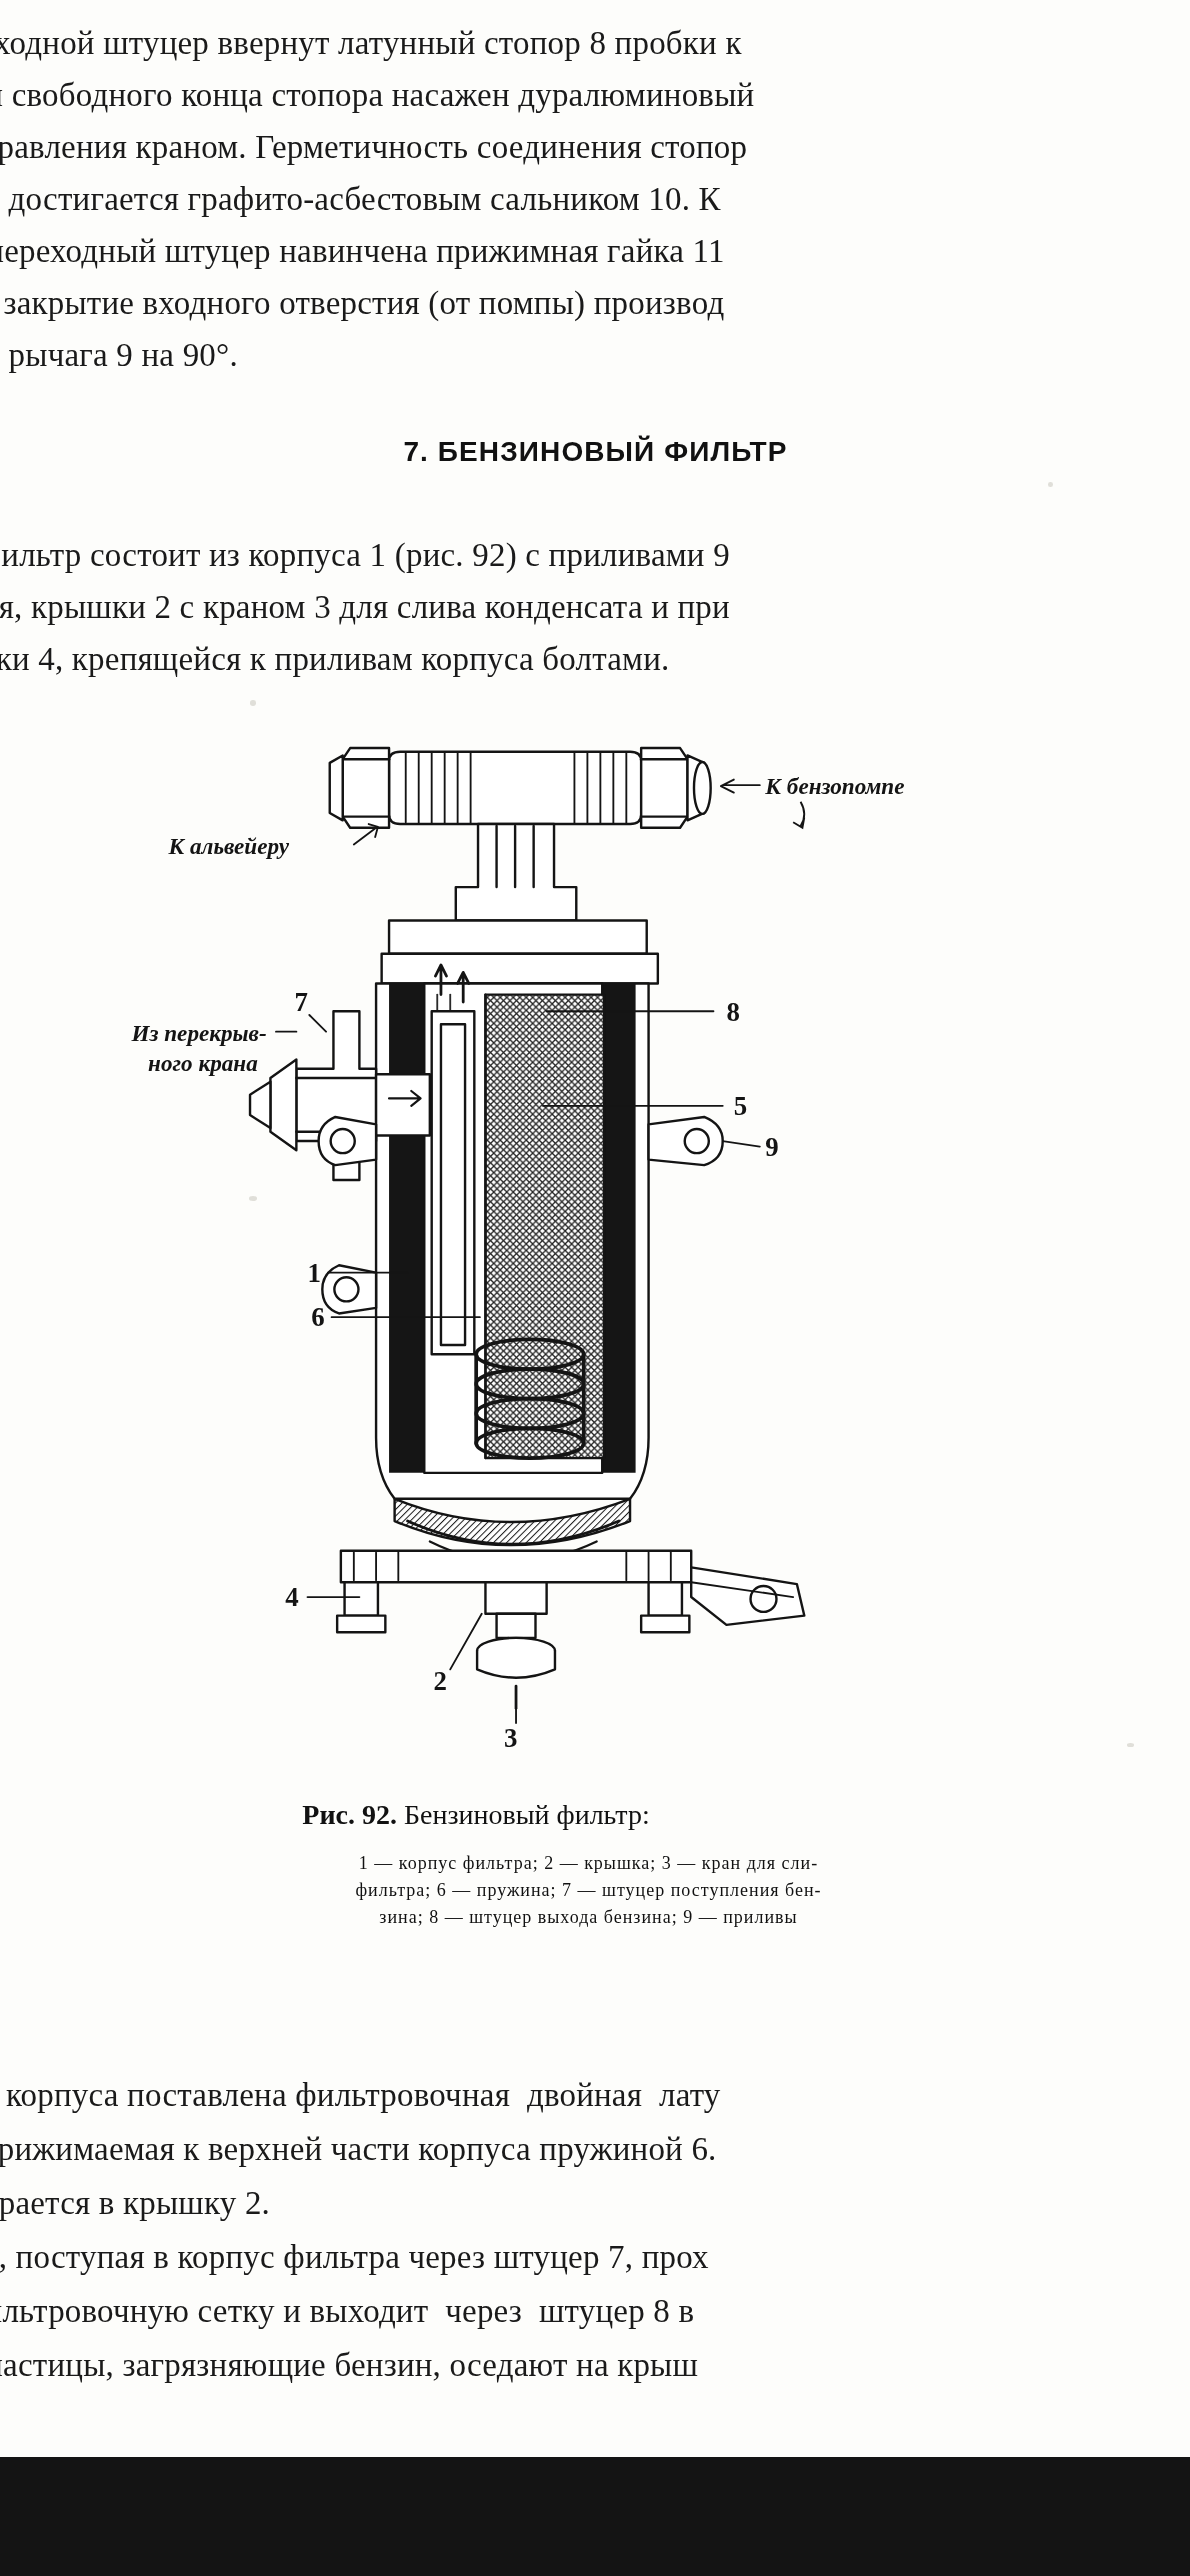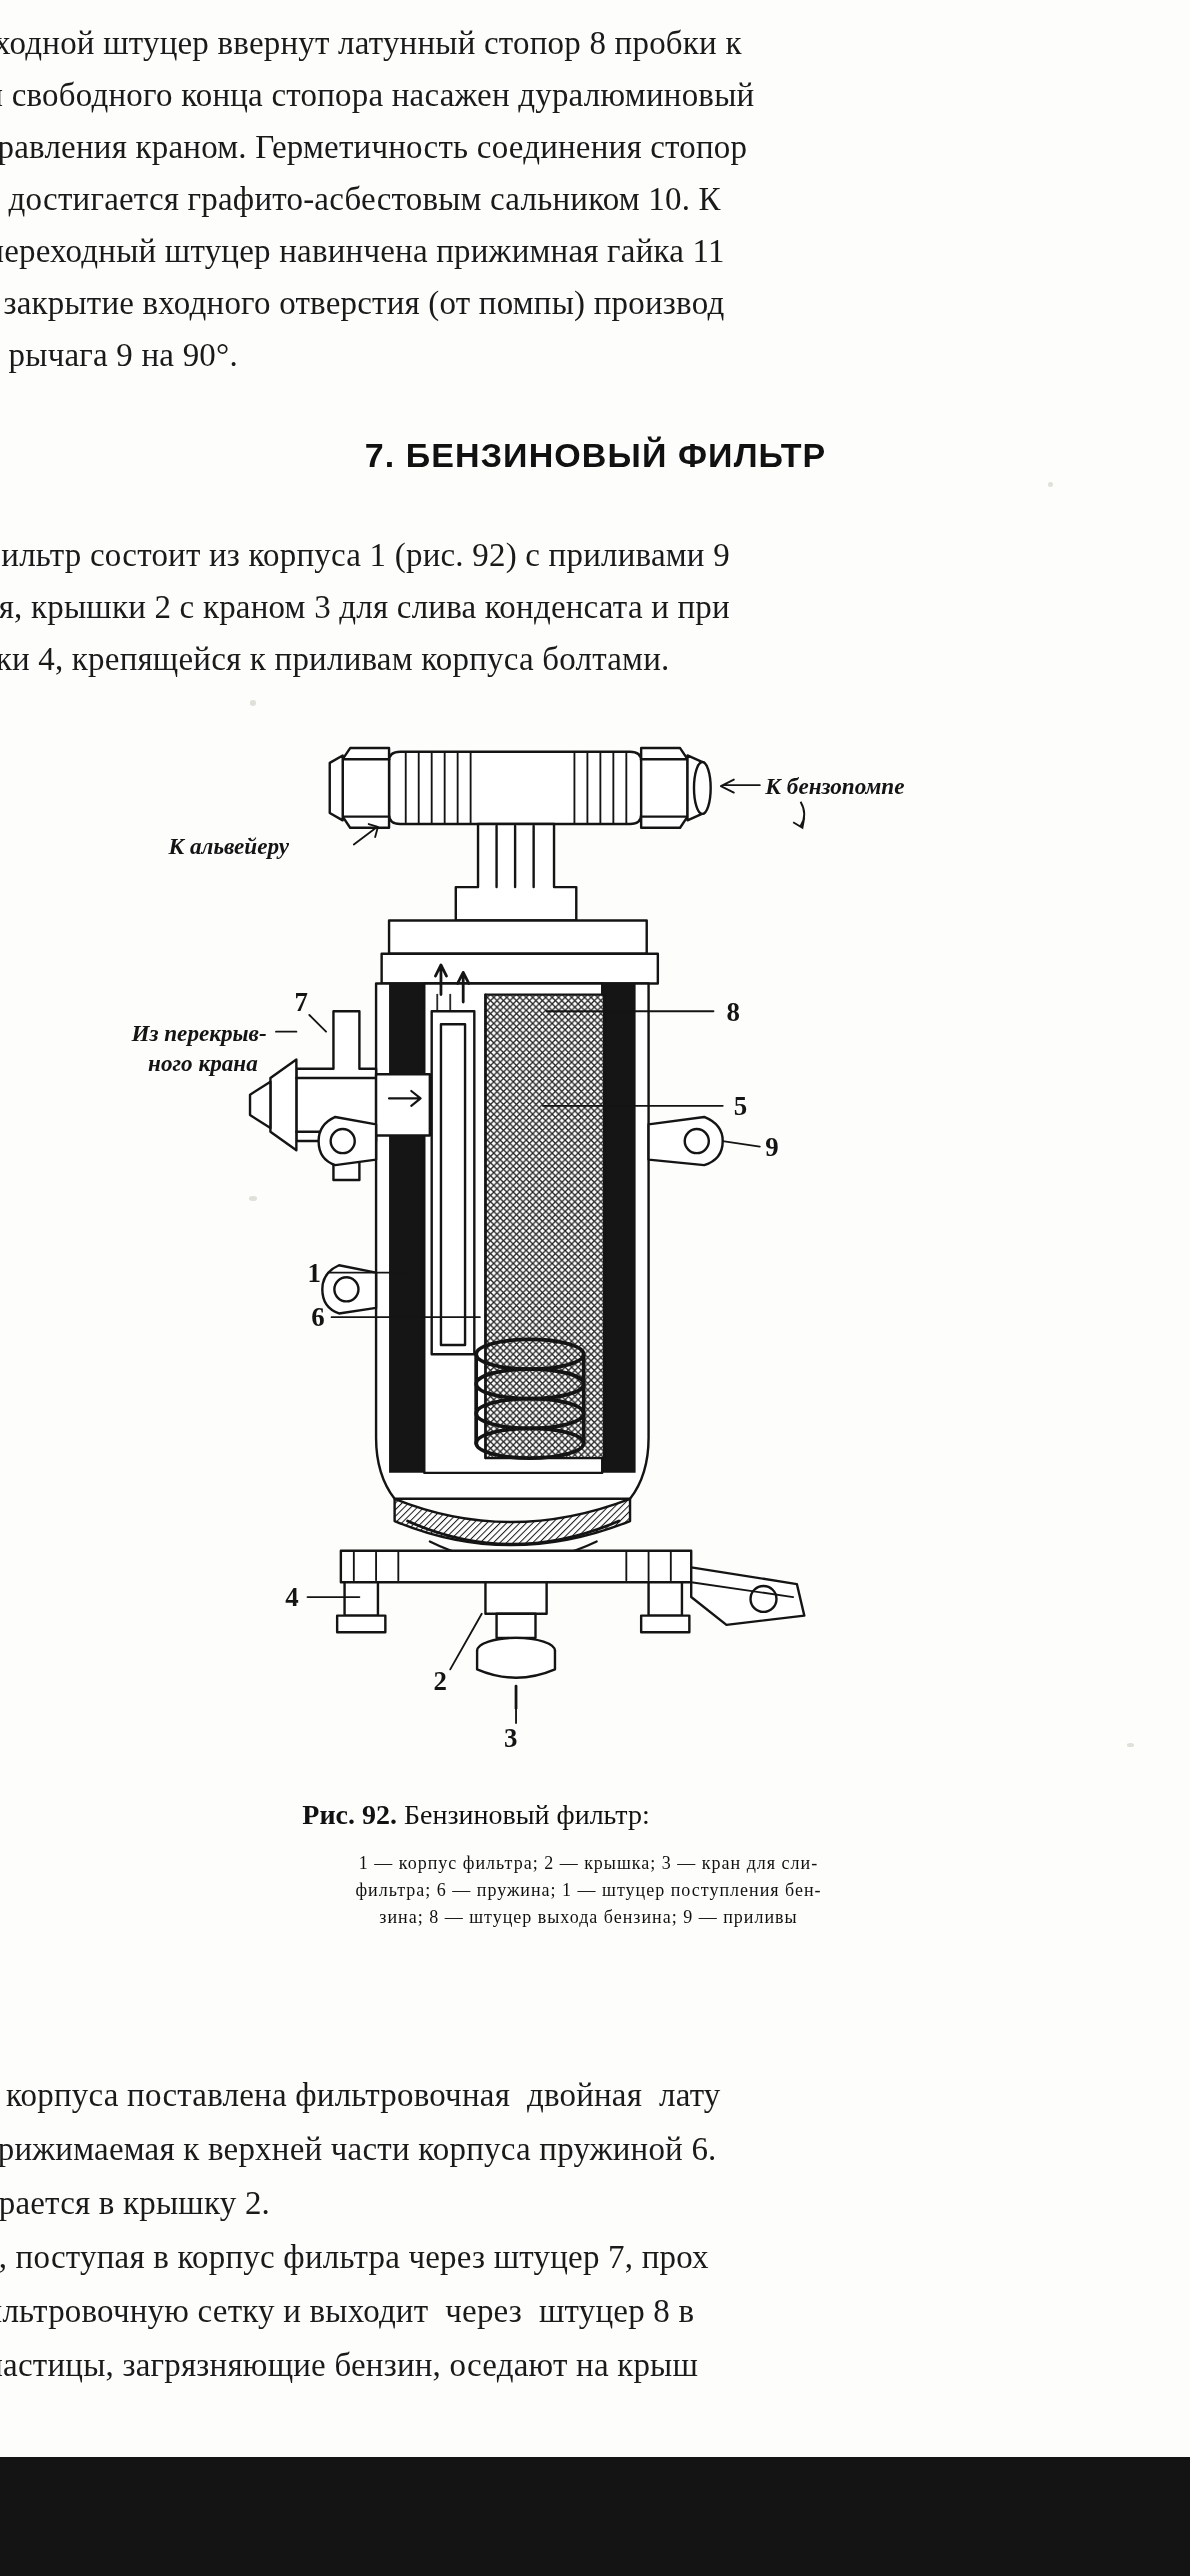--- a/index.html
+++ b/index.html
@@ -58,21 +58,21 @@
     width: 1243px;
   }
   .heading {
     position: absolute;
     left: 0;
     top: 436px;
     width: 1191px;
     text-align: center;
     font-family: "Liberation Sans", sans-serif;
     font-weight: bold;
-    font-size: 34px;
+    font-size: 28px;
     letter-spacing: 1.1px;
   }
   .para-mid {
     left: -37px;
     top: 529px;
     width: 1252px;
   }
 
   
   .figure {
@@ -335,21 +335,21 @@
     </svg>
   </div>
 
   <div class="fig-caption">
     <b>Рис. 92.</b>
     <span>Бензиновый фильтр:</span>
   </div>
 
   <div class="fig-legend">
     <div>1 — корпус  фильтра;   2 — крышка;   3 — кран  для  сли-</div>
-    <div>фильтра;   6 — пружина;   1 — штуцер  поступления  бен-</div>
+    <div>фильтра;   6 — пружина;   7 — штуцер  поступления  бен-</div>
     <div>зина;    8 — штуцер   выхода    бензина;   9 — приливы</div>
   </div>
 
   <div class="textblock para-bottom">
     <div class="para-line">ри корпуса поставлена фильтровочная  двойная  лату</div>
     <div class="para-line">, прижимаемая к верхней части корпуса пружиной 6.</div>
     <div class="para-line">пирается в крышку 2.</div>
     <div class="para-line">ин, поступая в корпус фильтра через штуцер 7, прох</div>
     <div class="para-line">фильтровочную сетку и выходит  через  штуцер 8 в</div>
     <div class="para-line">а частицы, загрязняющие бензин, оседают на крыш</div>

